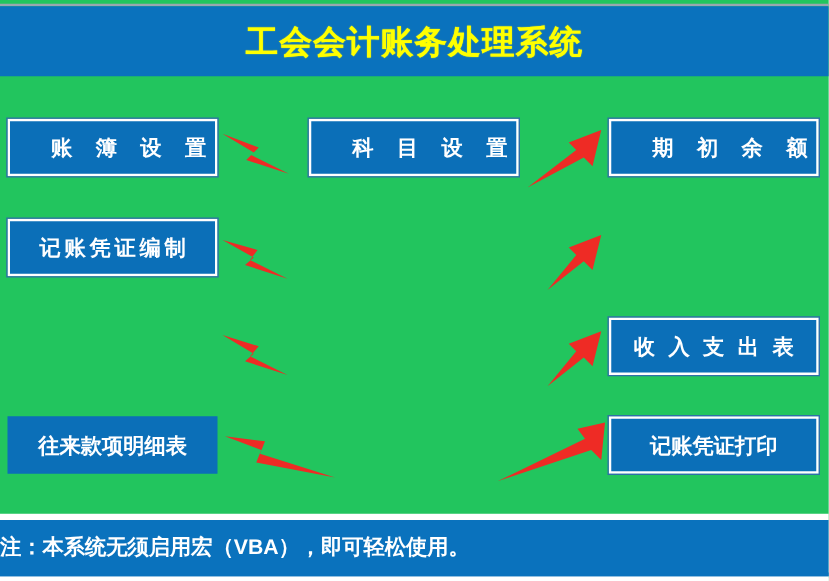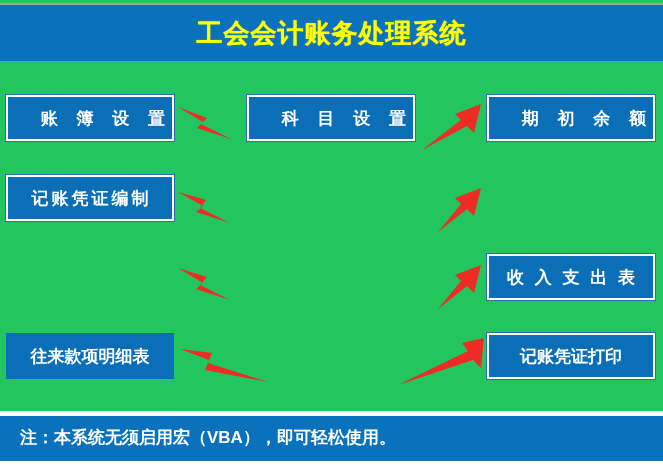--- a/index.html
+++ b/index.html
@@ -122,21 +122,21 @@
     background: #0A72BD;
     border-bottom: 3px solid #0A72BD;
     display: flex;
     align-items: center;
     box-sizing: border-box;
   }
   .footer .note-text {
     color: #ffffff;
     font-size: 17px;
     font-weight: bold;
-    padding-left: 20px;
+    padding-left: 0;
     white-space: nowrap;
     line-height: 1;
   }
   .bottom-rule {
     position: absolute;
     left: 0;
     top: 462px;
     width: 663px;
     height: 3px;
     background: #ffffff;

